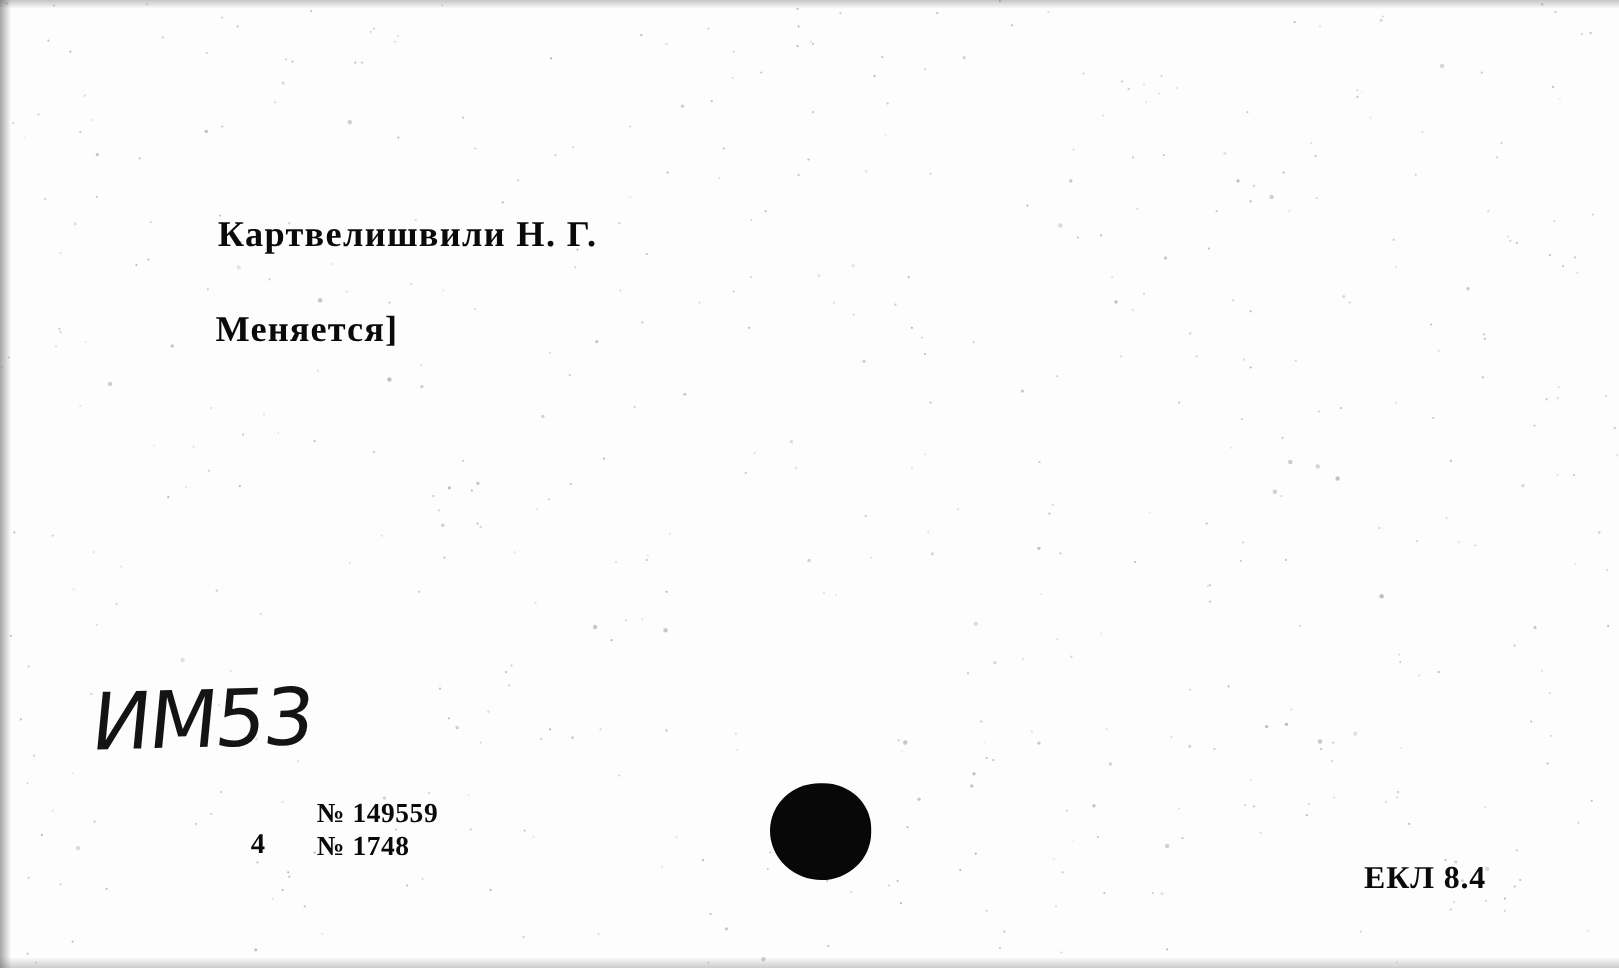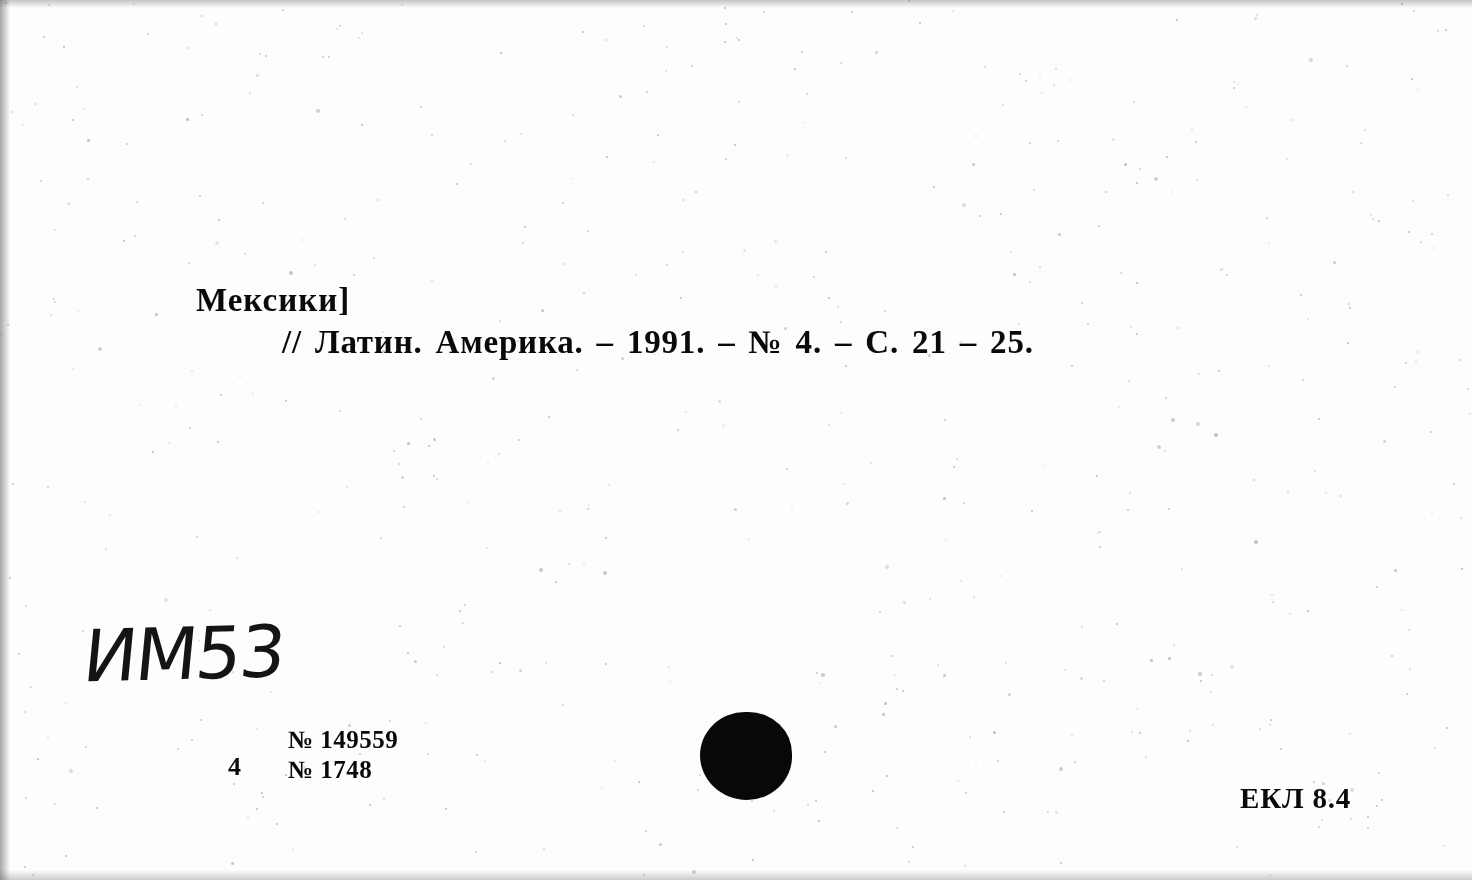--- a/index.html
+++ b/index.html
@@ -667,25 +667,25 @@
       <i style="left:1318px;top:418px;width:2px;height:2px;background:#6b6b6b;opacity:0.75"></i>
       <i style="left:1112px;top:138px;width:3px;height:3px;background:#6b6b6b;opacity:0.31"></i>
       <i style="left:322px;top:56px;width:2px;height:2px;background:#6b6b6b;opacity:0.71"></i>
       <i style="left:851px;top:11px;width:2px;height:2px;background:#6b6b6b;opacity:0.74"></i>
       <i style="left:653px;top:161px;width:2px;height:2px;background:#6b6b6b;opacity:0.35"></i>
     </div>
   <div id="edge-top"></div>
   <div id="edge-left"></div>
   <div id="edge-bottom"></div>
 
-
-
-  <div class="rec" id="title-line2">Мексики]</div>
-
-  <div class="rec" id="source-line">// Латин. Америка. – 1991. – № 4. – С. 21 – 25.</div>
+  <div class="rec" id="author">Картвелишвили Н. Г.</div>
+
+
+  <div class="rec" id="title-line2">Меняется]</div>
+
 
   <div id="handwriting">ИМ53</div>
 
   <div class="rec" id="copy-count">4</div>
 
   <div class="rec" id="inv1">№ 149559</div>
 
   <div class="rec" id="inv2">№ 1748</div>
 
 

